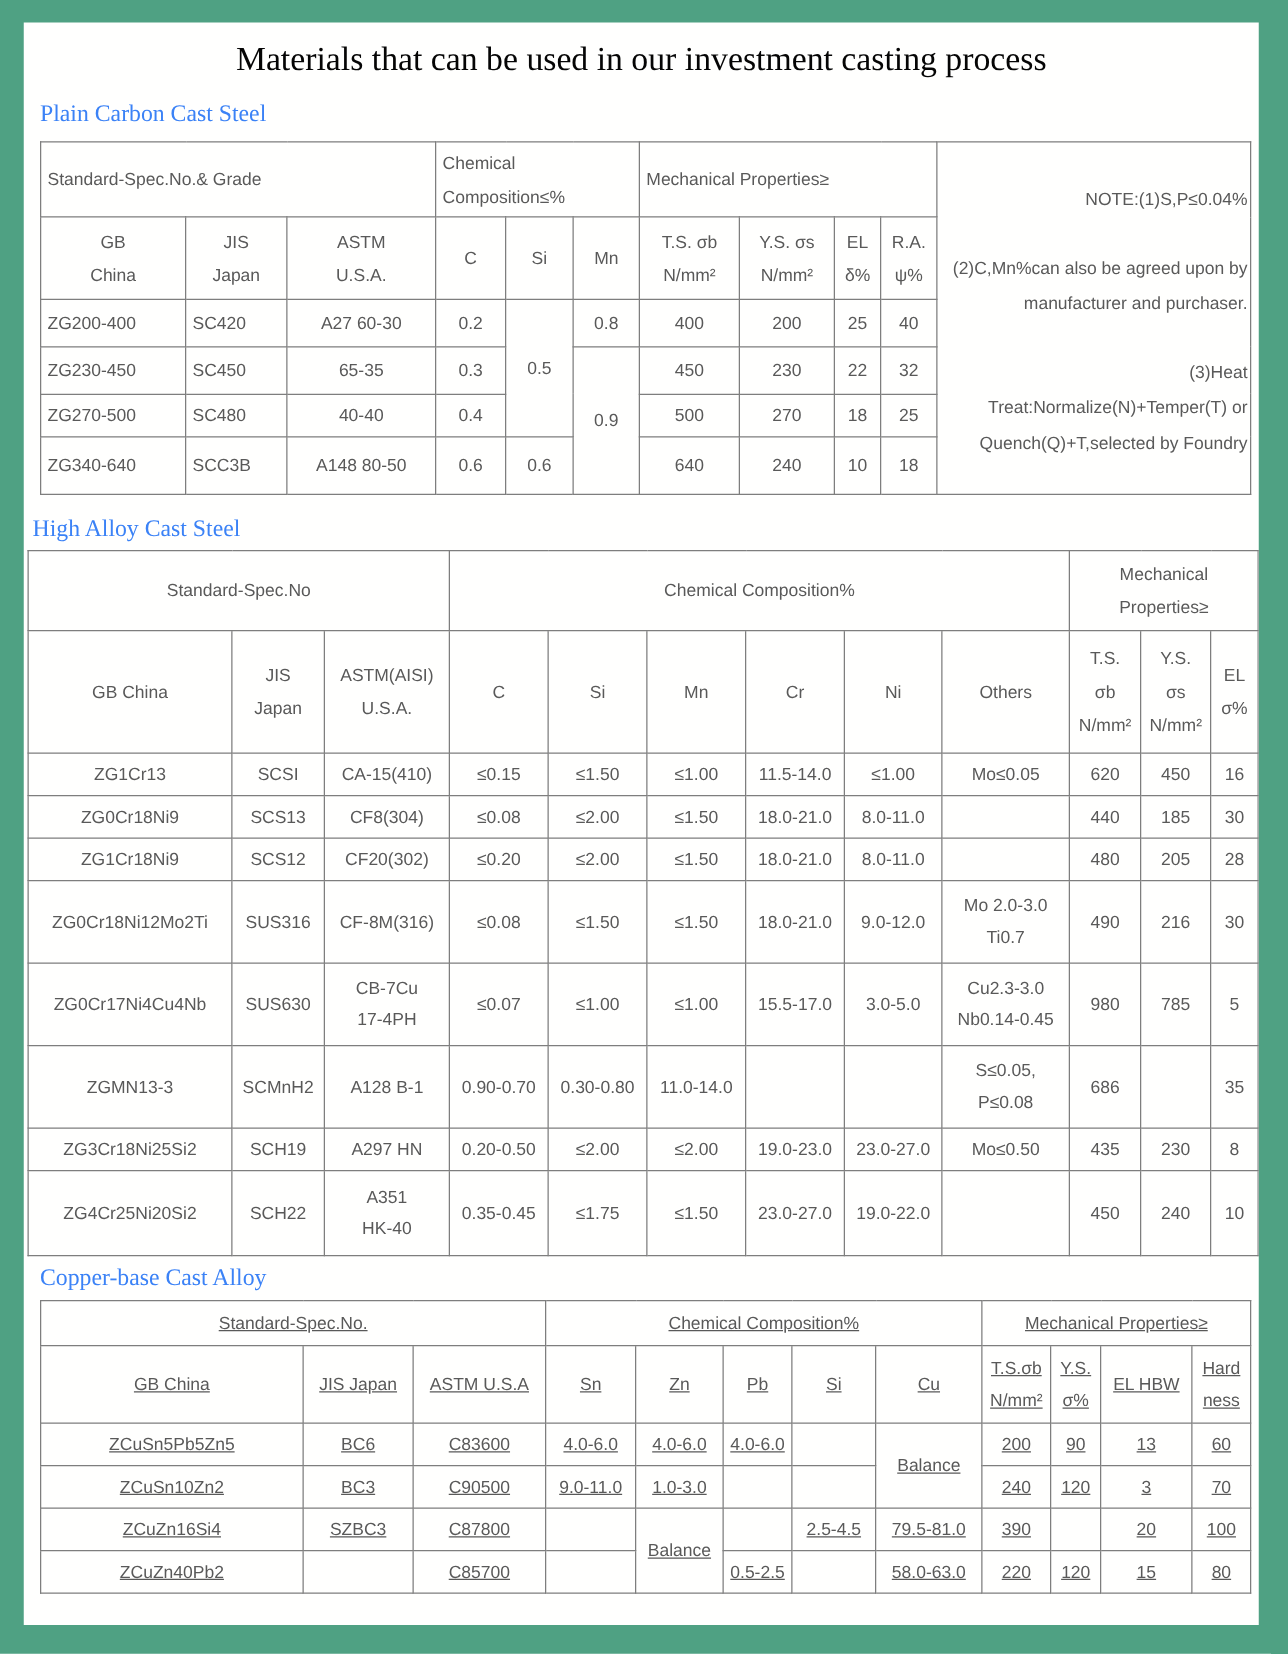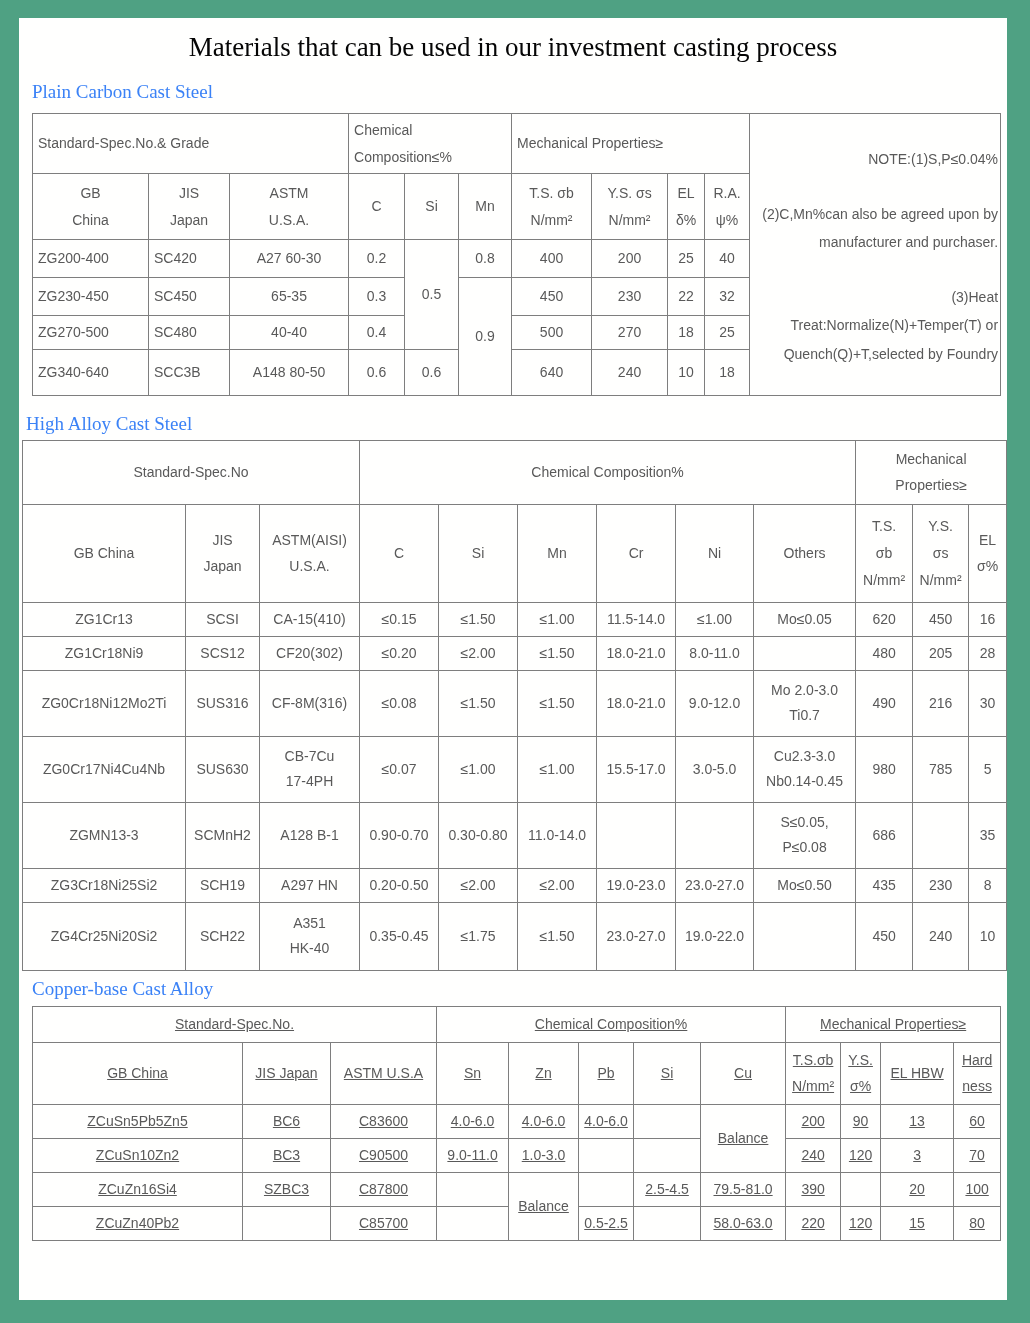--- a/index.html
+++ b/index.html
@@ -232,20 +232,34 @@
       <td>≤1.50</td>
       <td>≤1.00</td>
       <td>11.5-14.0</td>
       <td>≤1.00</td>
       <td>Mo≤0.05</td>
       <td>620</td>
       <td>450</td>
       <td>16</td>
     </tr>
     <tr class="dr">
+      <td>ZG0Cr18Ni9</td>
+      <td>SCS13</td>
+      <td>CF8(304)</td>
+      <td>≤0.08</td>
+      <td>≤2.00</td>
+      <td>≤1.50</td>
+      <td>18.0-21.0</td>
+      <td>8.0-11.0</td>
+      <td></td>
+      <td>440</td>
+      <td>185</td>
+      <td>30</td>
+    </tr>
+    <tr class="dr">
       <td>ZG1Cr18Ni9</td>
       <td>SCS12</td>
       <td>CF20(302)</td>
       <td>≤0.20</td>
       <td>≤2.00</td>
       <td>≤1.50</td>
       <td>18.0-21.0</td>
       <td>8.0-11.0</td>
       <td></td>
       <td>480</td>

